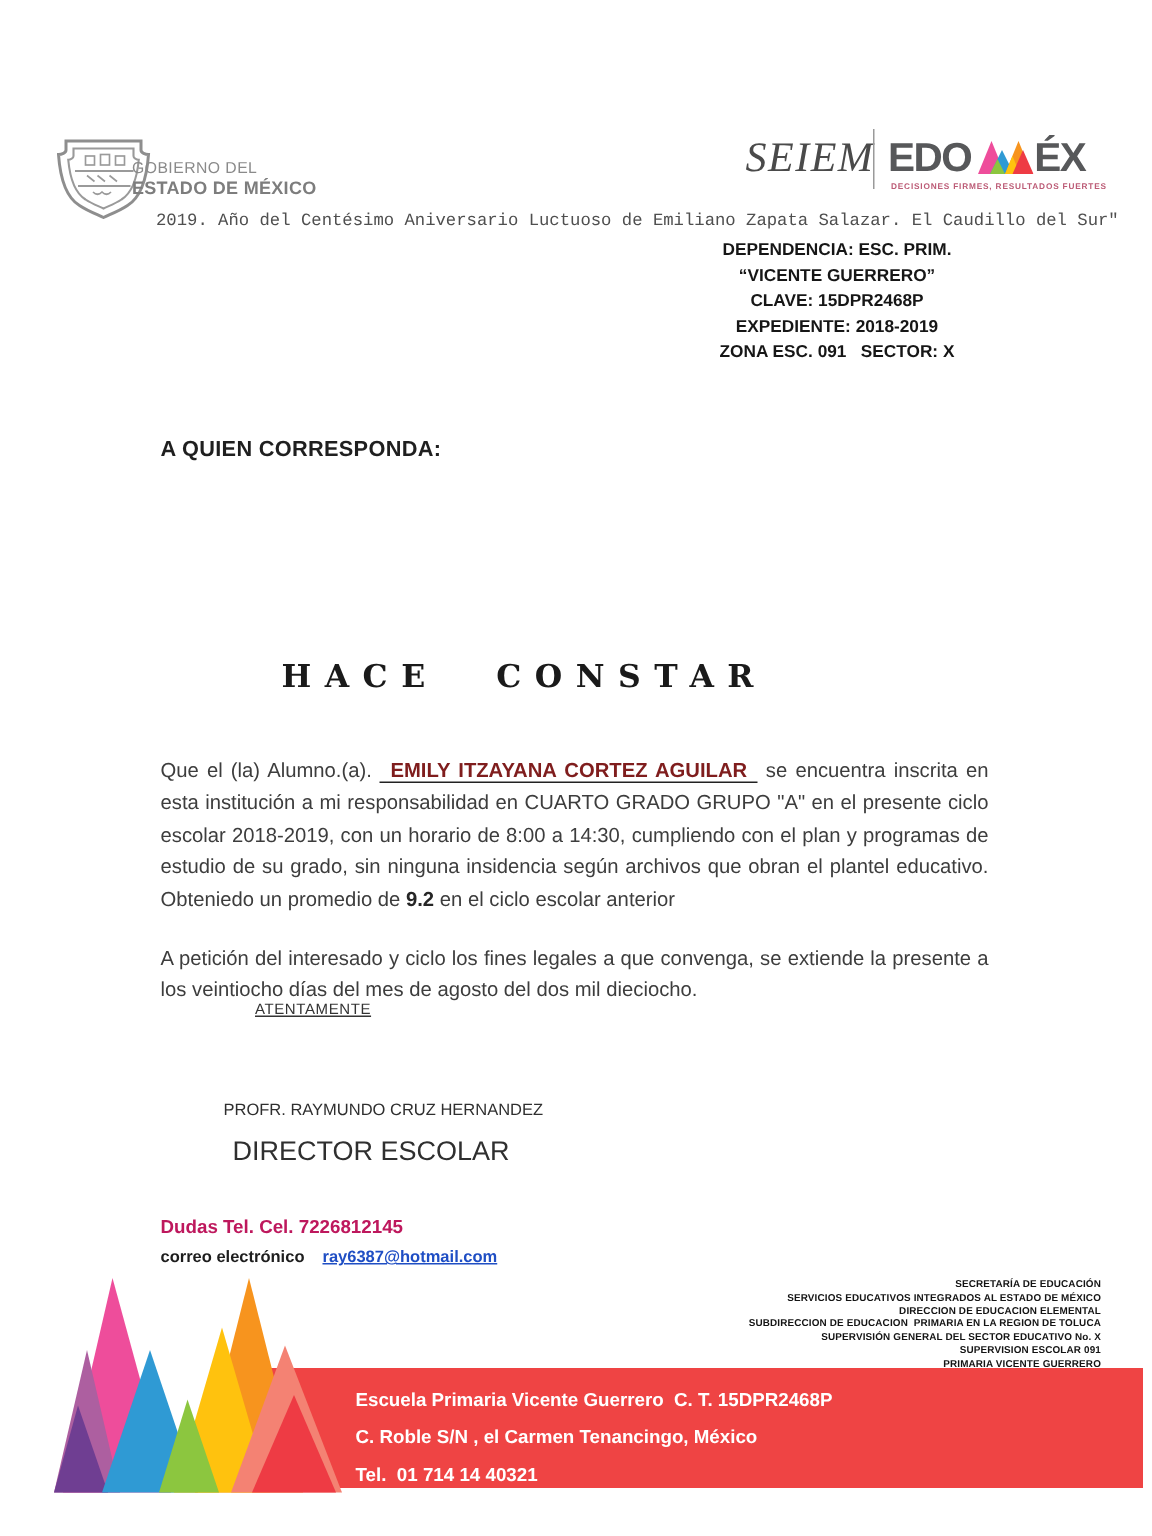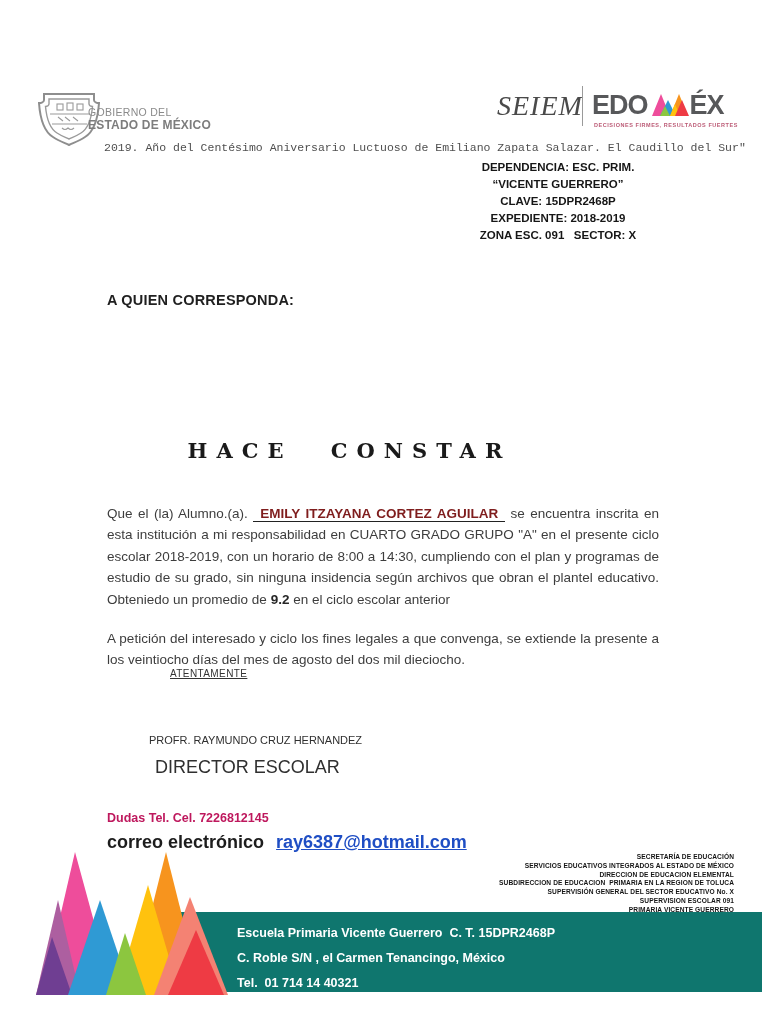--- a/index.html
+++ b/index.html
@@ -45,28 +45,28 @@
 
   .student-name{font-weight:700;border-bottom:1.6px solid #222;padding:0 7px;white-space:nowrap;color:#7f1d1d;}
   .bold{font-weight:700;color:#262626;}
 
   .closing{left:170px;top:668px;font-size:10px;color:#333;letter-spacing:0.4px;text-decoration:underline;}
 
   .signer-name{left:107px;top:734px;font-size:11px;color:#2f2f2f;margin-left:42px;}
   .signer-title{left:155px;top:757px;font-size:18px;color:#2f2f2f;}
 
   .contact-phone{left:107px;top:811px;font-size:12.5px;font-weight:700;color:#be185d;white-space:pre;}
-  .contact-email-row{left:107px;top:832px;font-size:18px;font-weight:700;color:#1d1d1d;}
+  .contact-email-row{left:107px;top:832px;font-size:11px;font-weight:700;color:#1d1d1d;}
   .email-link{color:#1f4ec4;text-decoration:underline;margin-left:12px;font-weight:700;}
 
   .footer-right{left:380px;top:853px;width:354px;text-align:right;font-size:6.6px;
     font-weight:700;color:#141414;line-height:8.8px;letter-spacing:0.1px;}
   .footer-right div{white-space:pre;}
 
-  .footer-bar{left:148px;top:912px;width:614px;height:80px;background:#0f766e;z-index:1;}
+  .footer-bar{left:148px;top:912px;width:614px;height:80px;background:#ef4444;z-index:1;}
   .footer-bar-text{padding:9px 0 0 89px;color:#ffffff;font-weight:700;font-size:12.5px;line-height:25px;}
   .footer-bar-text div{white-space:pre;}
 
   .m-logo{left:28px;top:845px;z-index:2;}
   a{cursor:pointer;}
 </style>
 </head>
 <body>
 
 <div class="page">

